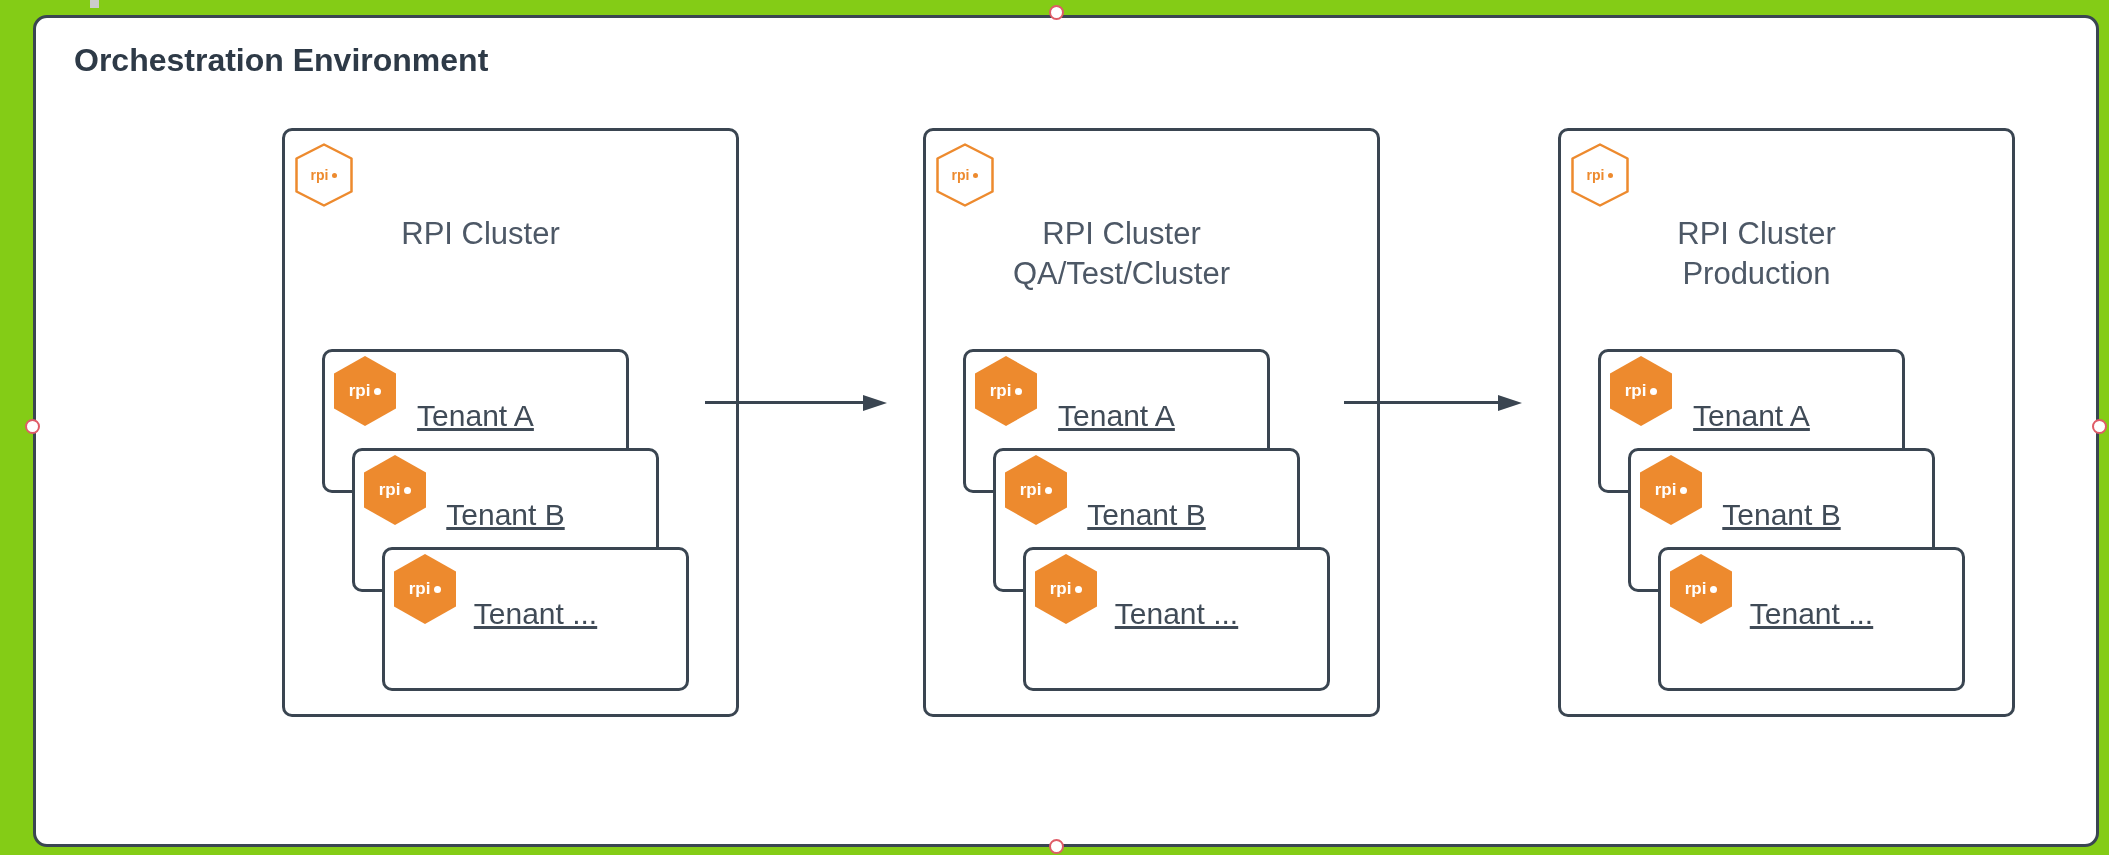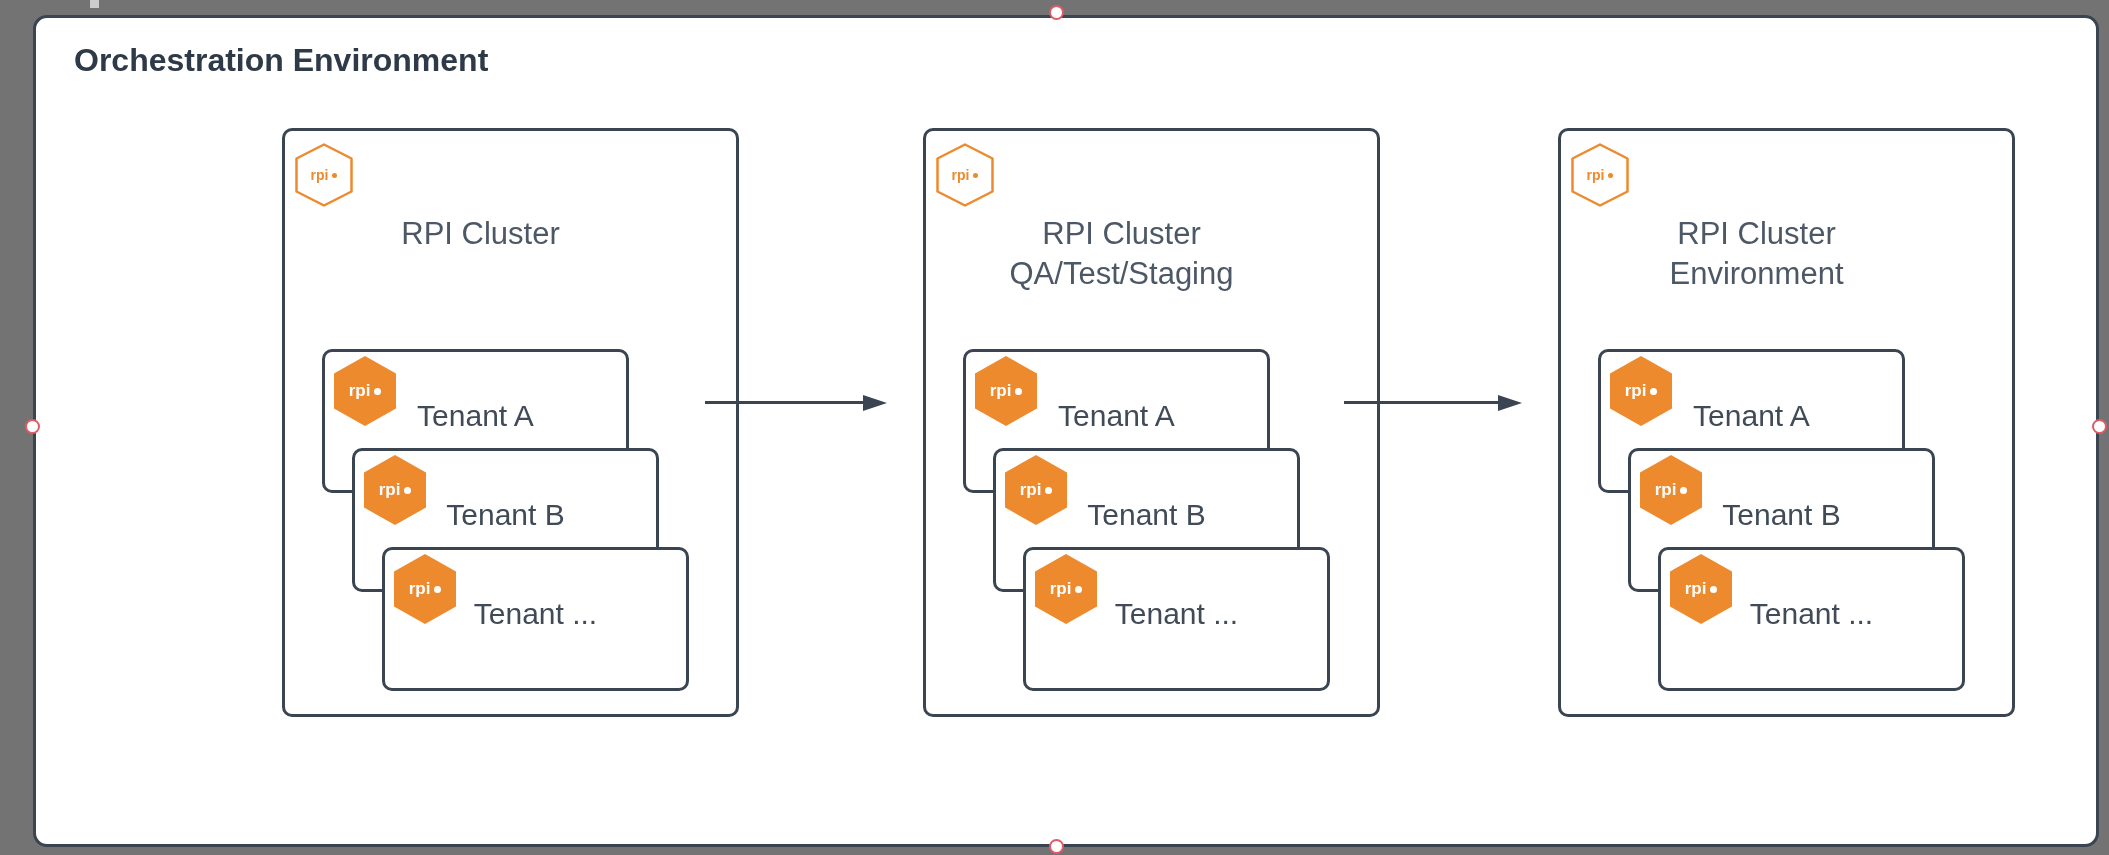--- a/index.html
+++ b/index.html
@@ -1,17 +1,17 @@
 <!DOCTYPE html>
 <html><head>
 <meta charset="utf-8">
 <style>
   html,body{margin:0;padding:0;background:#fff;}
   body{font-family:"Liberation Sans","DejaVu Sans",sans-serif;}
-  .canvas{position:relative;width:2109px;height:855px;background:#737373;overflow:hidden;}
+  .canvas{position:relative;width:2109px;height:855px;background:#84cc16;overflow:hidden;}
 
   
   .outer-box{position:absolute;left:33px;top:15px;width:2066px;height:832px;
     border:3px solid #3A4551;border-radius:14px;box-sizing:border-box;background:#fff;}
   .outer-title{position:absolute;left:38px;top:24px;font-size:32px;font-weight:bold;color:#2E3A47;}
 
   
   .edge-tick{position:absolute;left:90px;top:0;width:9px;height:8px;background:#cccccc;}
 
   
@@ -21,21 +21,21 @@
   .cluster-title{position:absolute;left:0;top:83px;width:100%;text-align:center;
     transform:translateX(-30px);font-size:31px;line-height:40px;color:#4D5866;}
 
   
   .tenant{position:absolute;width:307px;height:144px;border:3px solid #3A4551;
     border-radius:10px;box-sizing:border-box;background:#fff;}
   .tenant.t0{left:37px;top:218px;z-index:1;}
   .tenant.t1{left:67px;top:317px;z-index:2;}
   .tenant.t2{left:97px;top:416px;z-index:3;}
   .tenant-label{position:absolute;left:0;right:0;top:46px;text-align:center;
-    font-size:30px;line-height:36px;color:#404B57;}
+    font-size:30px;line-height:36px;color:#404B57;text-decoration:underline;}
 
   
   .hex{position:absolute;}
   .hex svg{position:absolute;left:0;top:0;}
   .hex .hex-text{position:absolute;left:0;top:0;width:100%;height:100%;
     display:flex;align-items:center;justify-content:center;font-weight:bold;}
   .hex-fill{left:9px;top:4px;width:62px;height:70px;}
   .hex-fill .hex-text{color:#fff;font-size:17px;}
   .hex-outline{left:10px;top:12px;width:58px;height:64px;}
   .hex-outline .hex-text{color:#ED8A2E;font-size:14px;}
@@ -126,21 +126,21 @@
         <svg width="58" height="64" viewBox="0 0 58 64">
           <polygon points="29,1.5 56.5,15.5 56.5,48.5 29,62.5 1.5,48.5 1.5,15.5" fill="#ffffff" stroke="#ED8A2E" stroke-width="2.5" stroke-linejoin="round"></polygon>
         </svg>
         <span class="hex-text">
             <span>rpi</span>
             <span class="dot"></span>
           </span>
       </div>
       <div class="cluster-title">
         <div>RPI Cluster</div>
-        <div>QA/Test/Staging</div>
+        <div>QA/Test/Cluster</div>
       </div>
       <div class="tenant t0">
         <div class="hex hex-fill">
           <svg width="62" height="70" viewBox="0 0 62 70">
             <polygon points="31,0 62,17.5 62,52.5 31,70 0,52.5 0,17.5" fill="#ED8A2E"></polygon>
           </svg>
           <span class="hex-text">
               <span>rpi</span>
               <span class="dot"></span>
             </span>
@@ -178,21 +178,21 @@
         <svg width="58" height="64" viewBox="0 0 58 64">
           <polygon points="29,1.5 56.5,15.5 56.5,48.5 29,62.5 1.5,48.5 1.5,15.5" fill="#ffffff" stroke="#ED8A2E" stroke-width="2.5" stroke-linejoin="round"></polygon>
         </svg>
         <span class="hex-text">
             <span>rpi</span>
             <span class="dot"></span>
           </span>
       </div>
       <div class="cluster-title">
         <div>RPI Cluster</div>
-        <div>Environment</div>
+        <div>Production</div>
       </div>
       <div class="tenant t0">
         <div class="hex hex-fill">
           <svg width="62" height="70" viewBox="0 0 62 70">
             <polygon points="31,0 62,17.5 62,52.5 31,70 0,52.5 0,17.5" fill="#ED8A2E"></polygon>
           </svg>
           <span class="hex-text">
               <span>rpi</span>
               <span class="dot"></span>
             </span>

